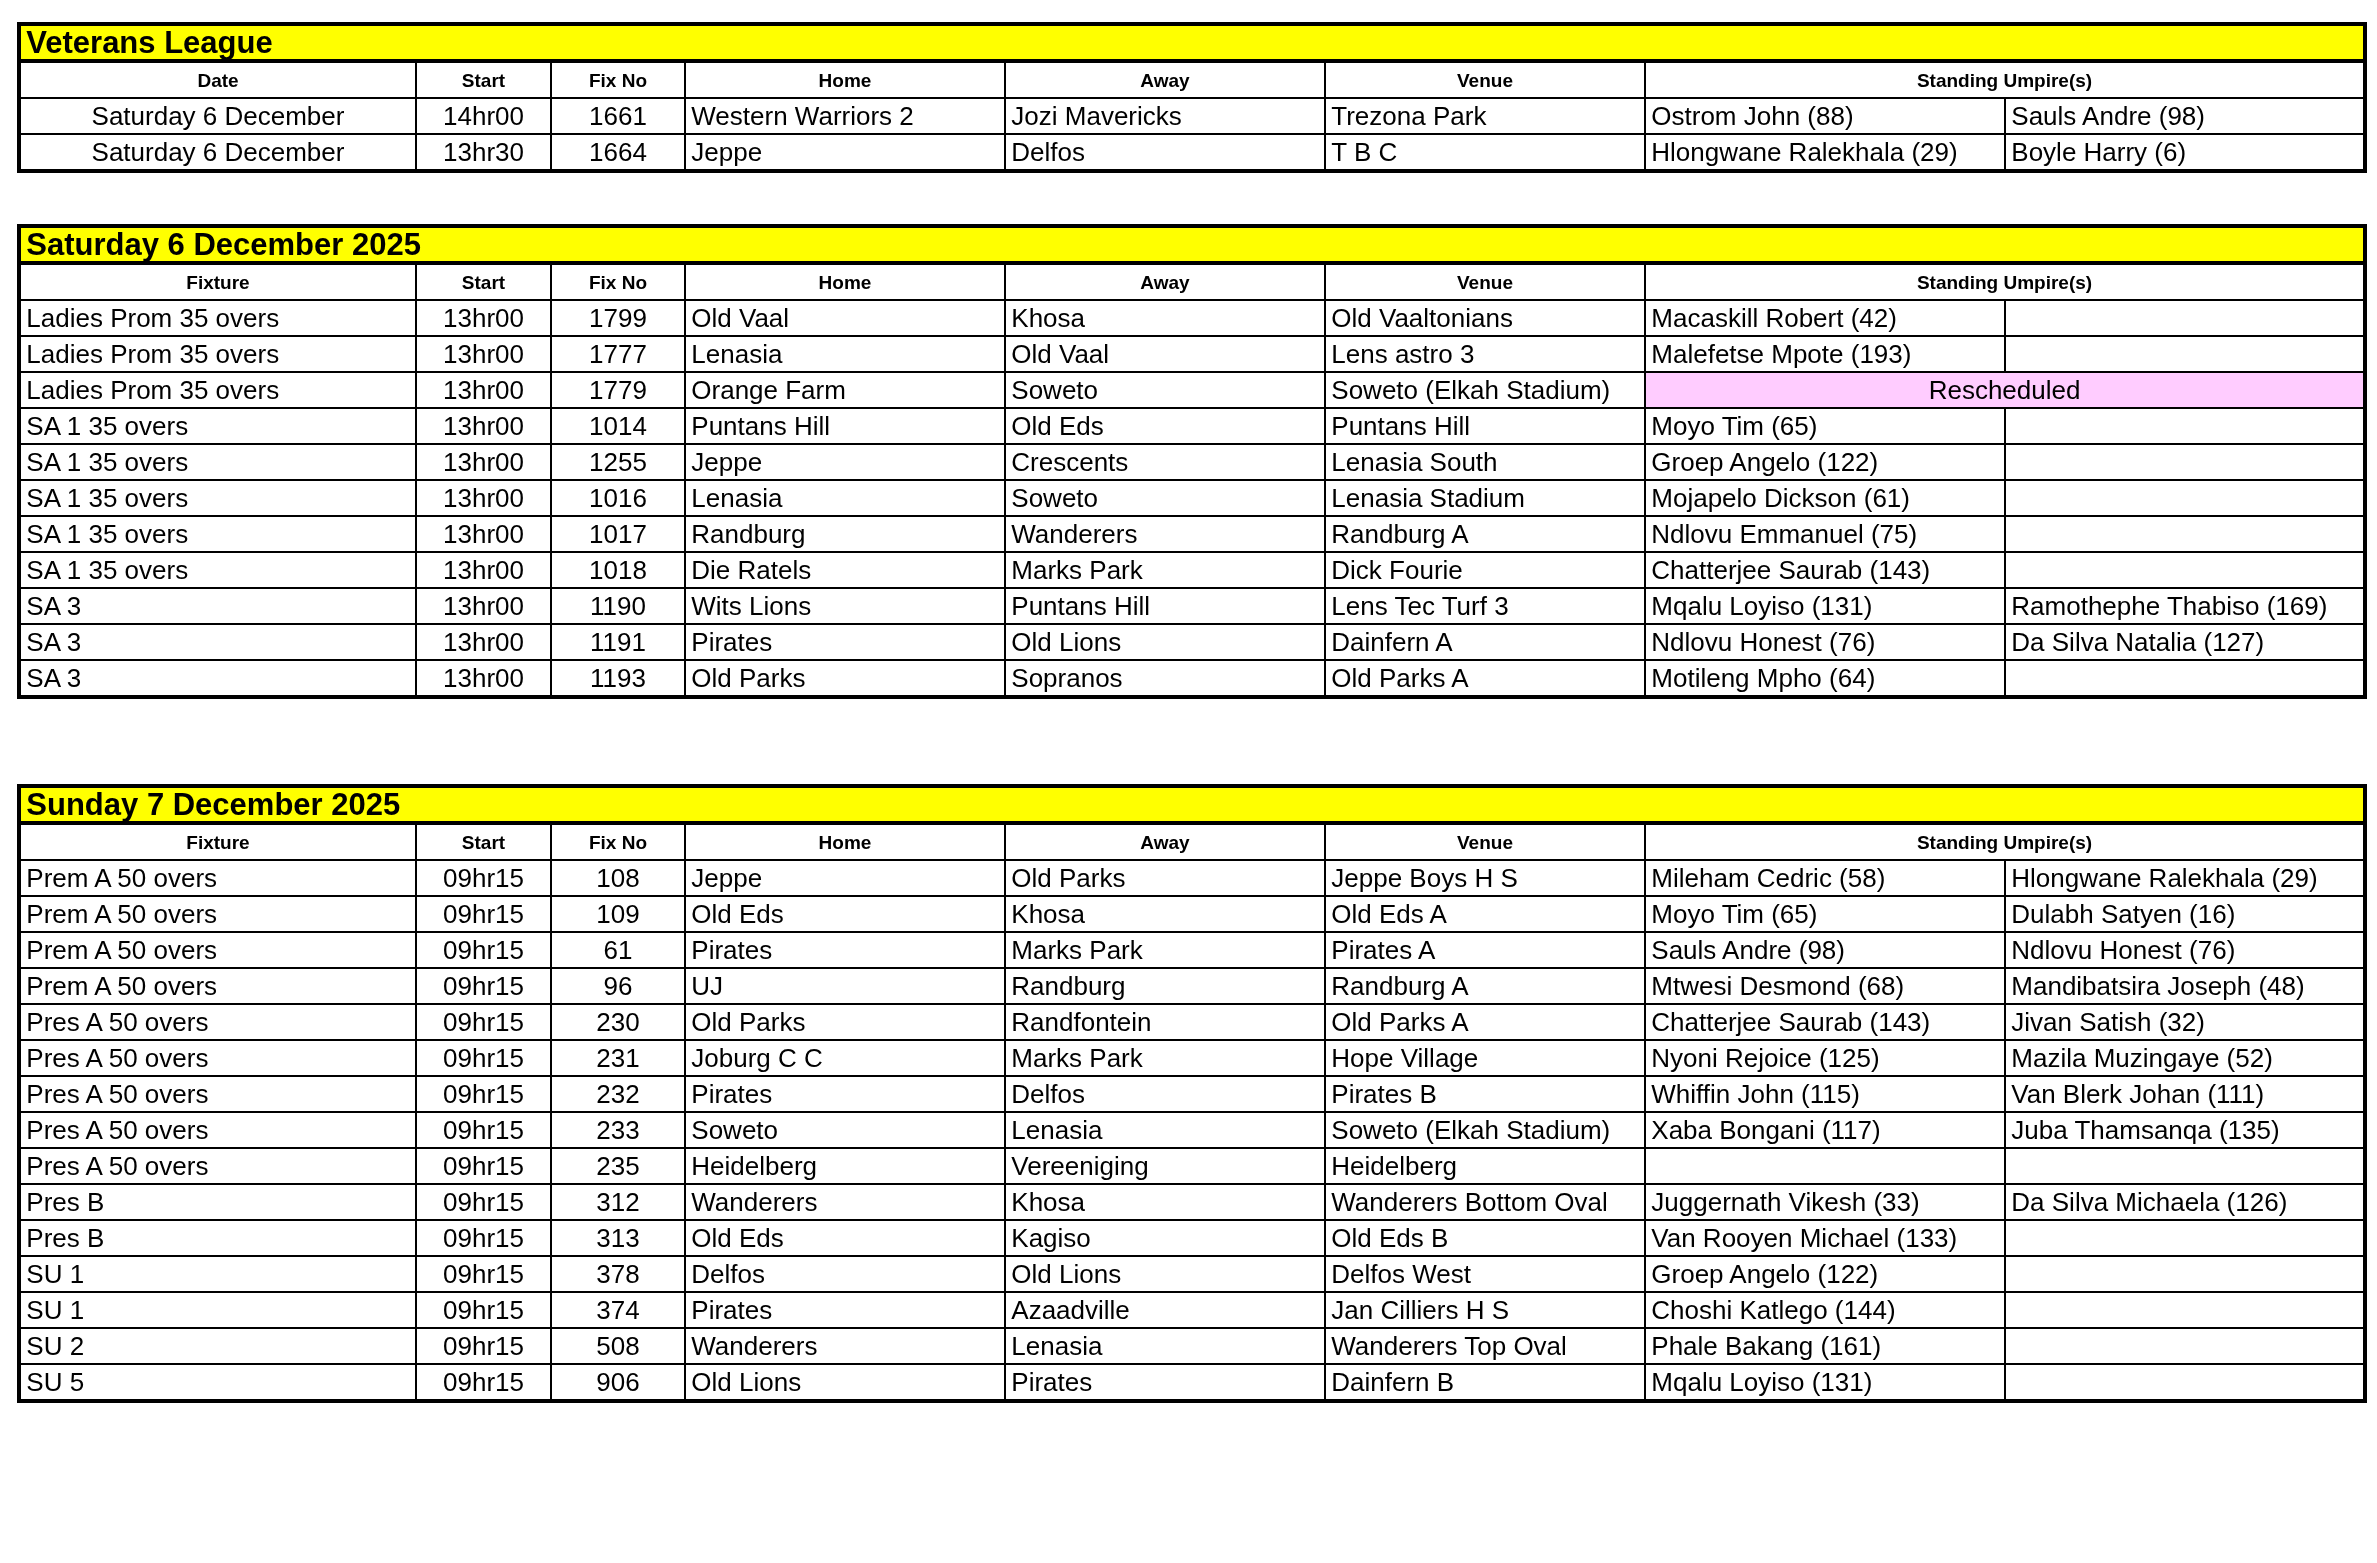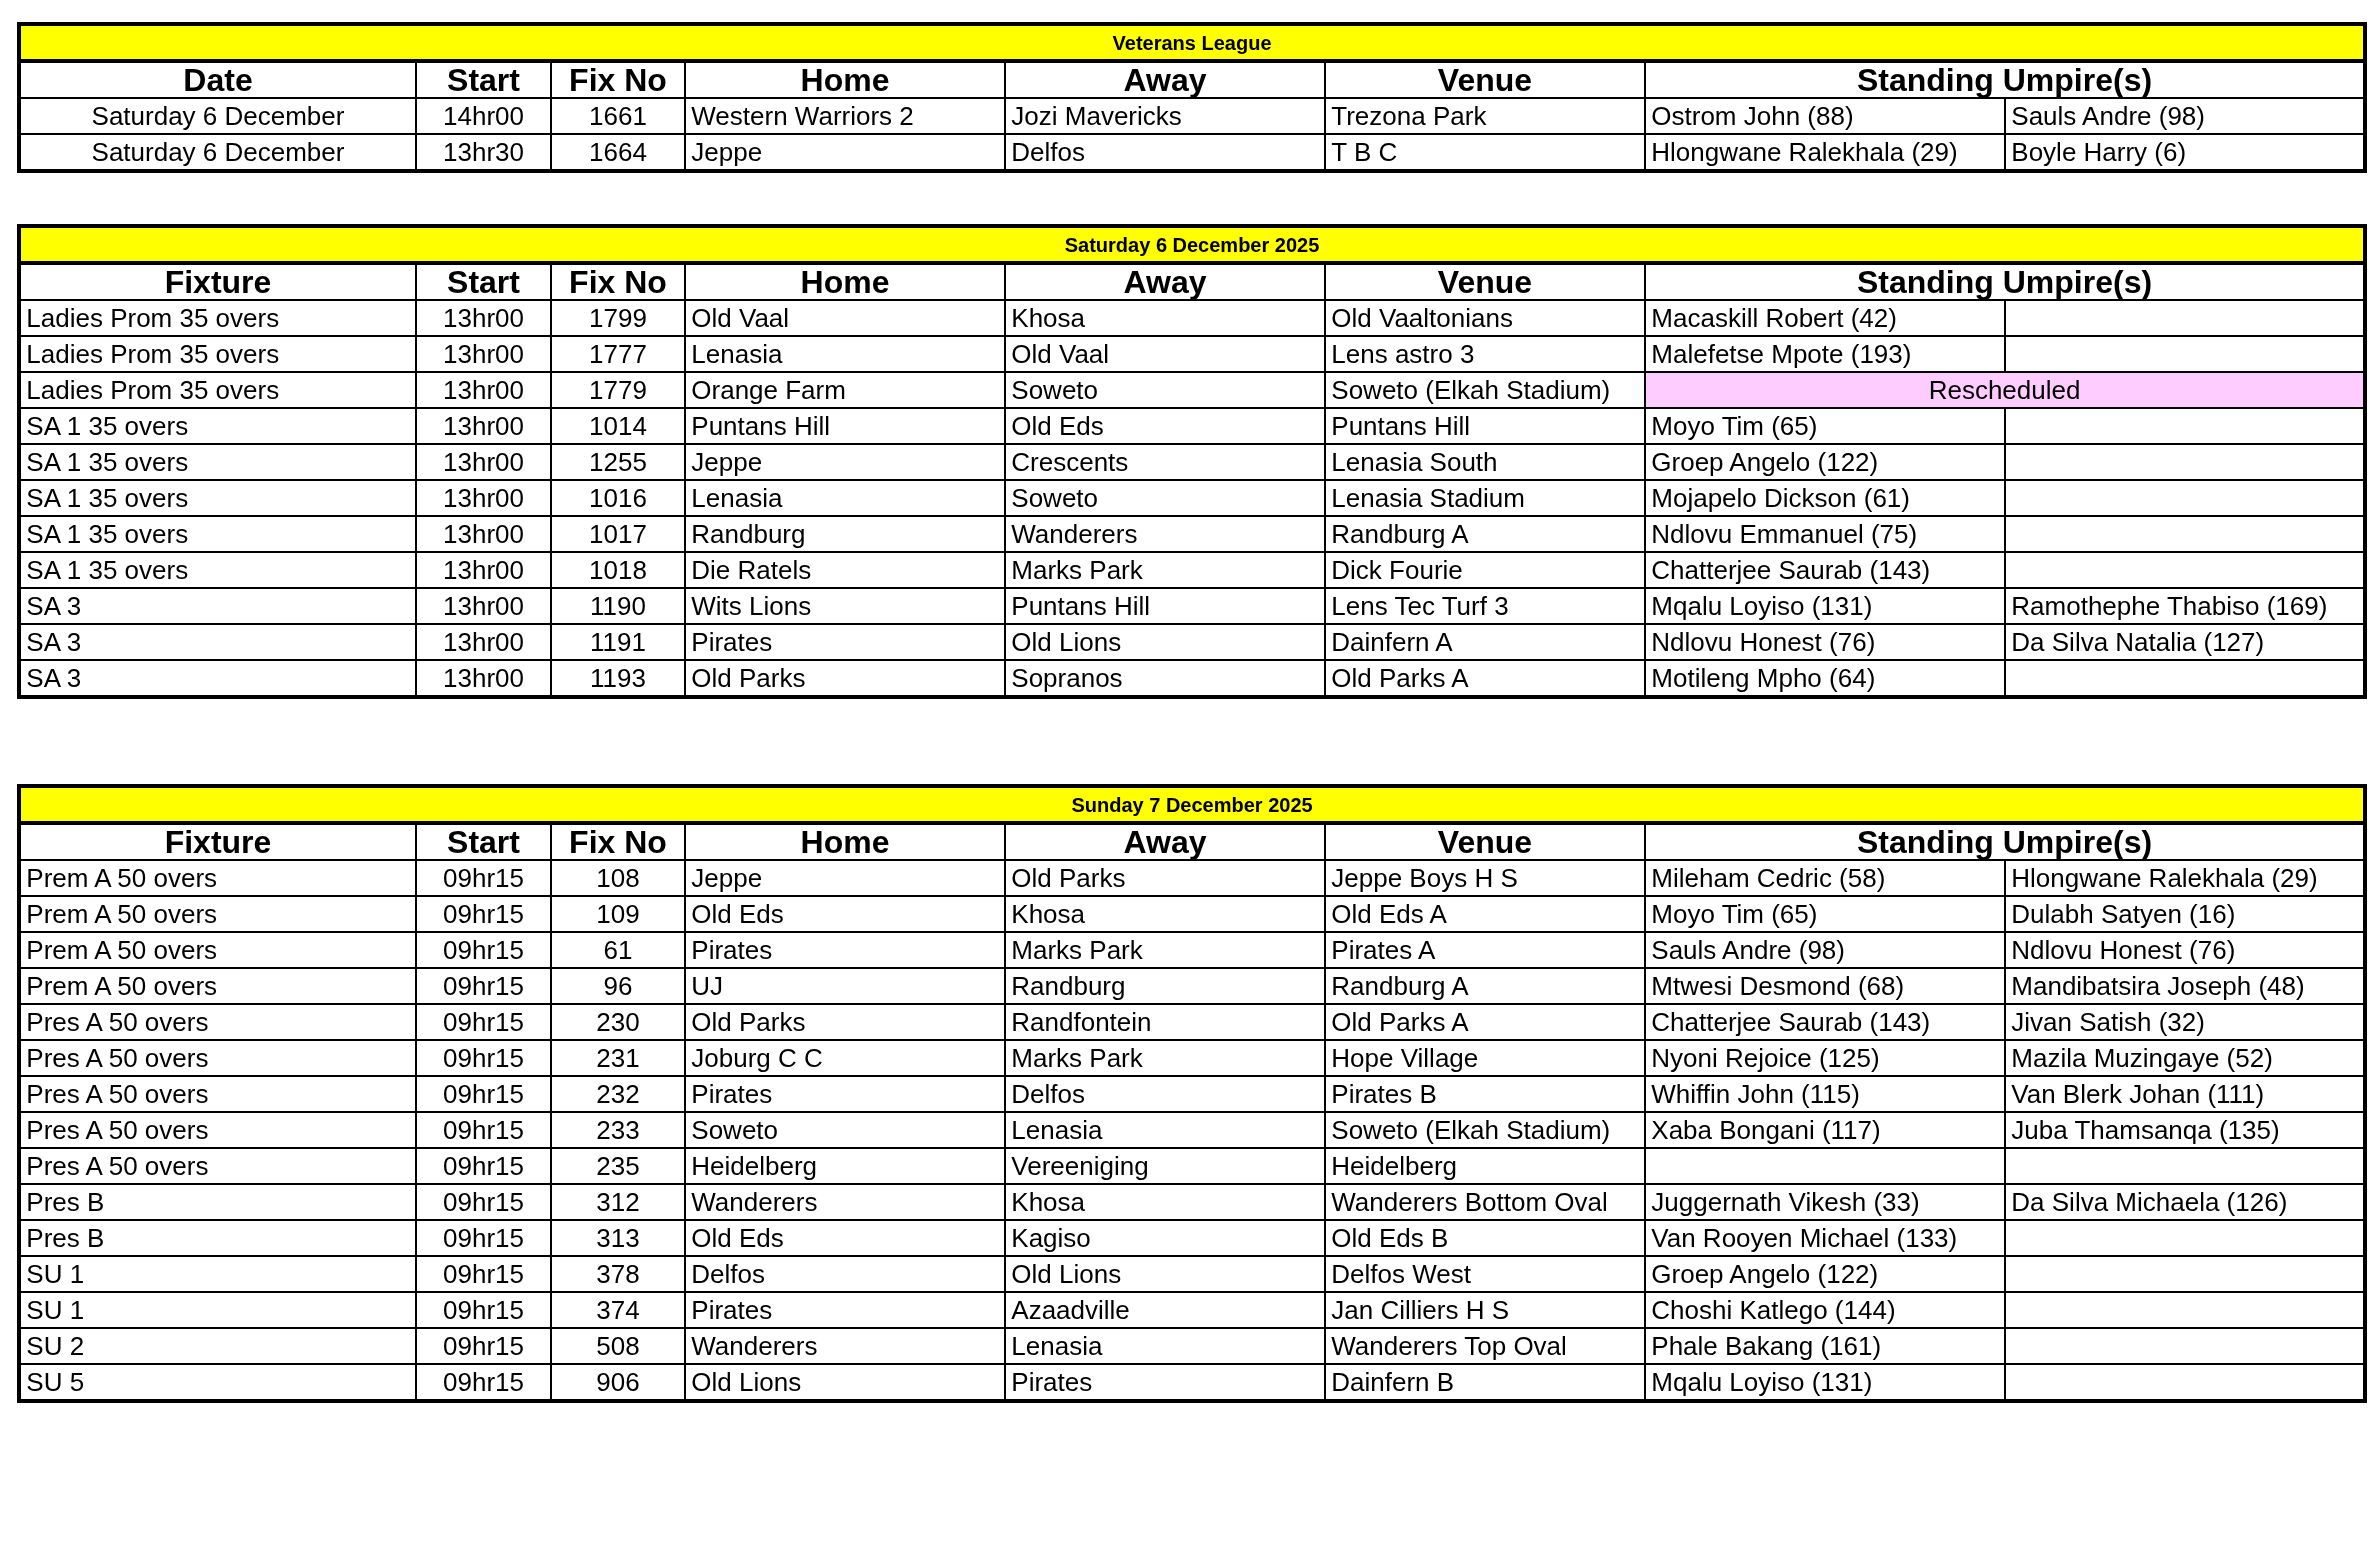--- a/index.html
+++ b/index.html
@@ -10,23 +10,23 @@
   col.c-fix { width: 397px; }
   col.c-start { width: 135px; }
   col.c-num { width: 134px; }
   col.c-home { width: 320px; }
   col.c-away { width: 320px; }
   col.c-venue { width: 320px; }
   col.c-u1 { width: 360px; }
   col.c-u2 { width: 360px; }
   td, th { border: 2.6px solid #000; padding: 0 5.3px; font-size: 26px; line-height: 1;
            white-space: nowrap; overflow: hidden; }
-  .title td { background: #ffff00; font-weight: bold; text-align: center;
-              border: 4.6px solid #000; height: 33px; font-size: 20px; }
-  .head th { font-weight: bold; text-align: center; height: 34px; font-size: 32px; }
+  .title td { background: #ffff00; font-weight: bold; 
+              border: 4.6px solid #000; height: 33px; font-size: 31px; }
+  .head th { font-weight: bold; text-align: center; height: 34px; font-size: 19px; }
   .row td { height: 34px; }
   .ctr { text-align: center; }
   .resched { background: #ffccff; font-weight: normal; text-align: center; }
   .t1 { top: 22px; }
   .t2 { top: 224px; }
   .t3 { top: 784px; }
   .outer { border: 4.6px solid #000; }
 </style>
 </head>
 <body>

